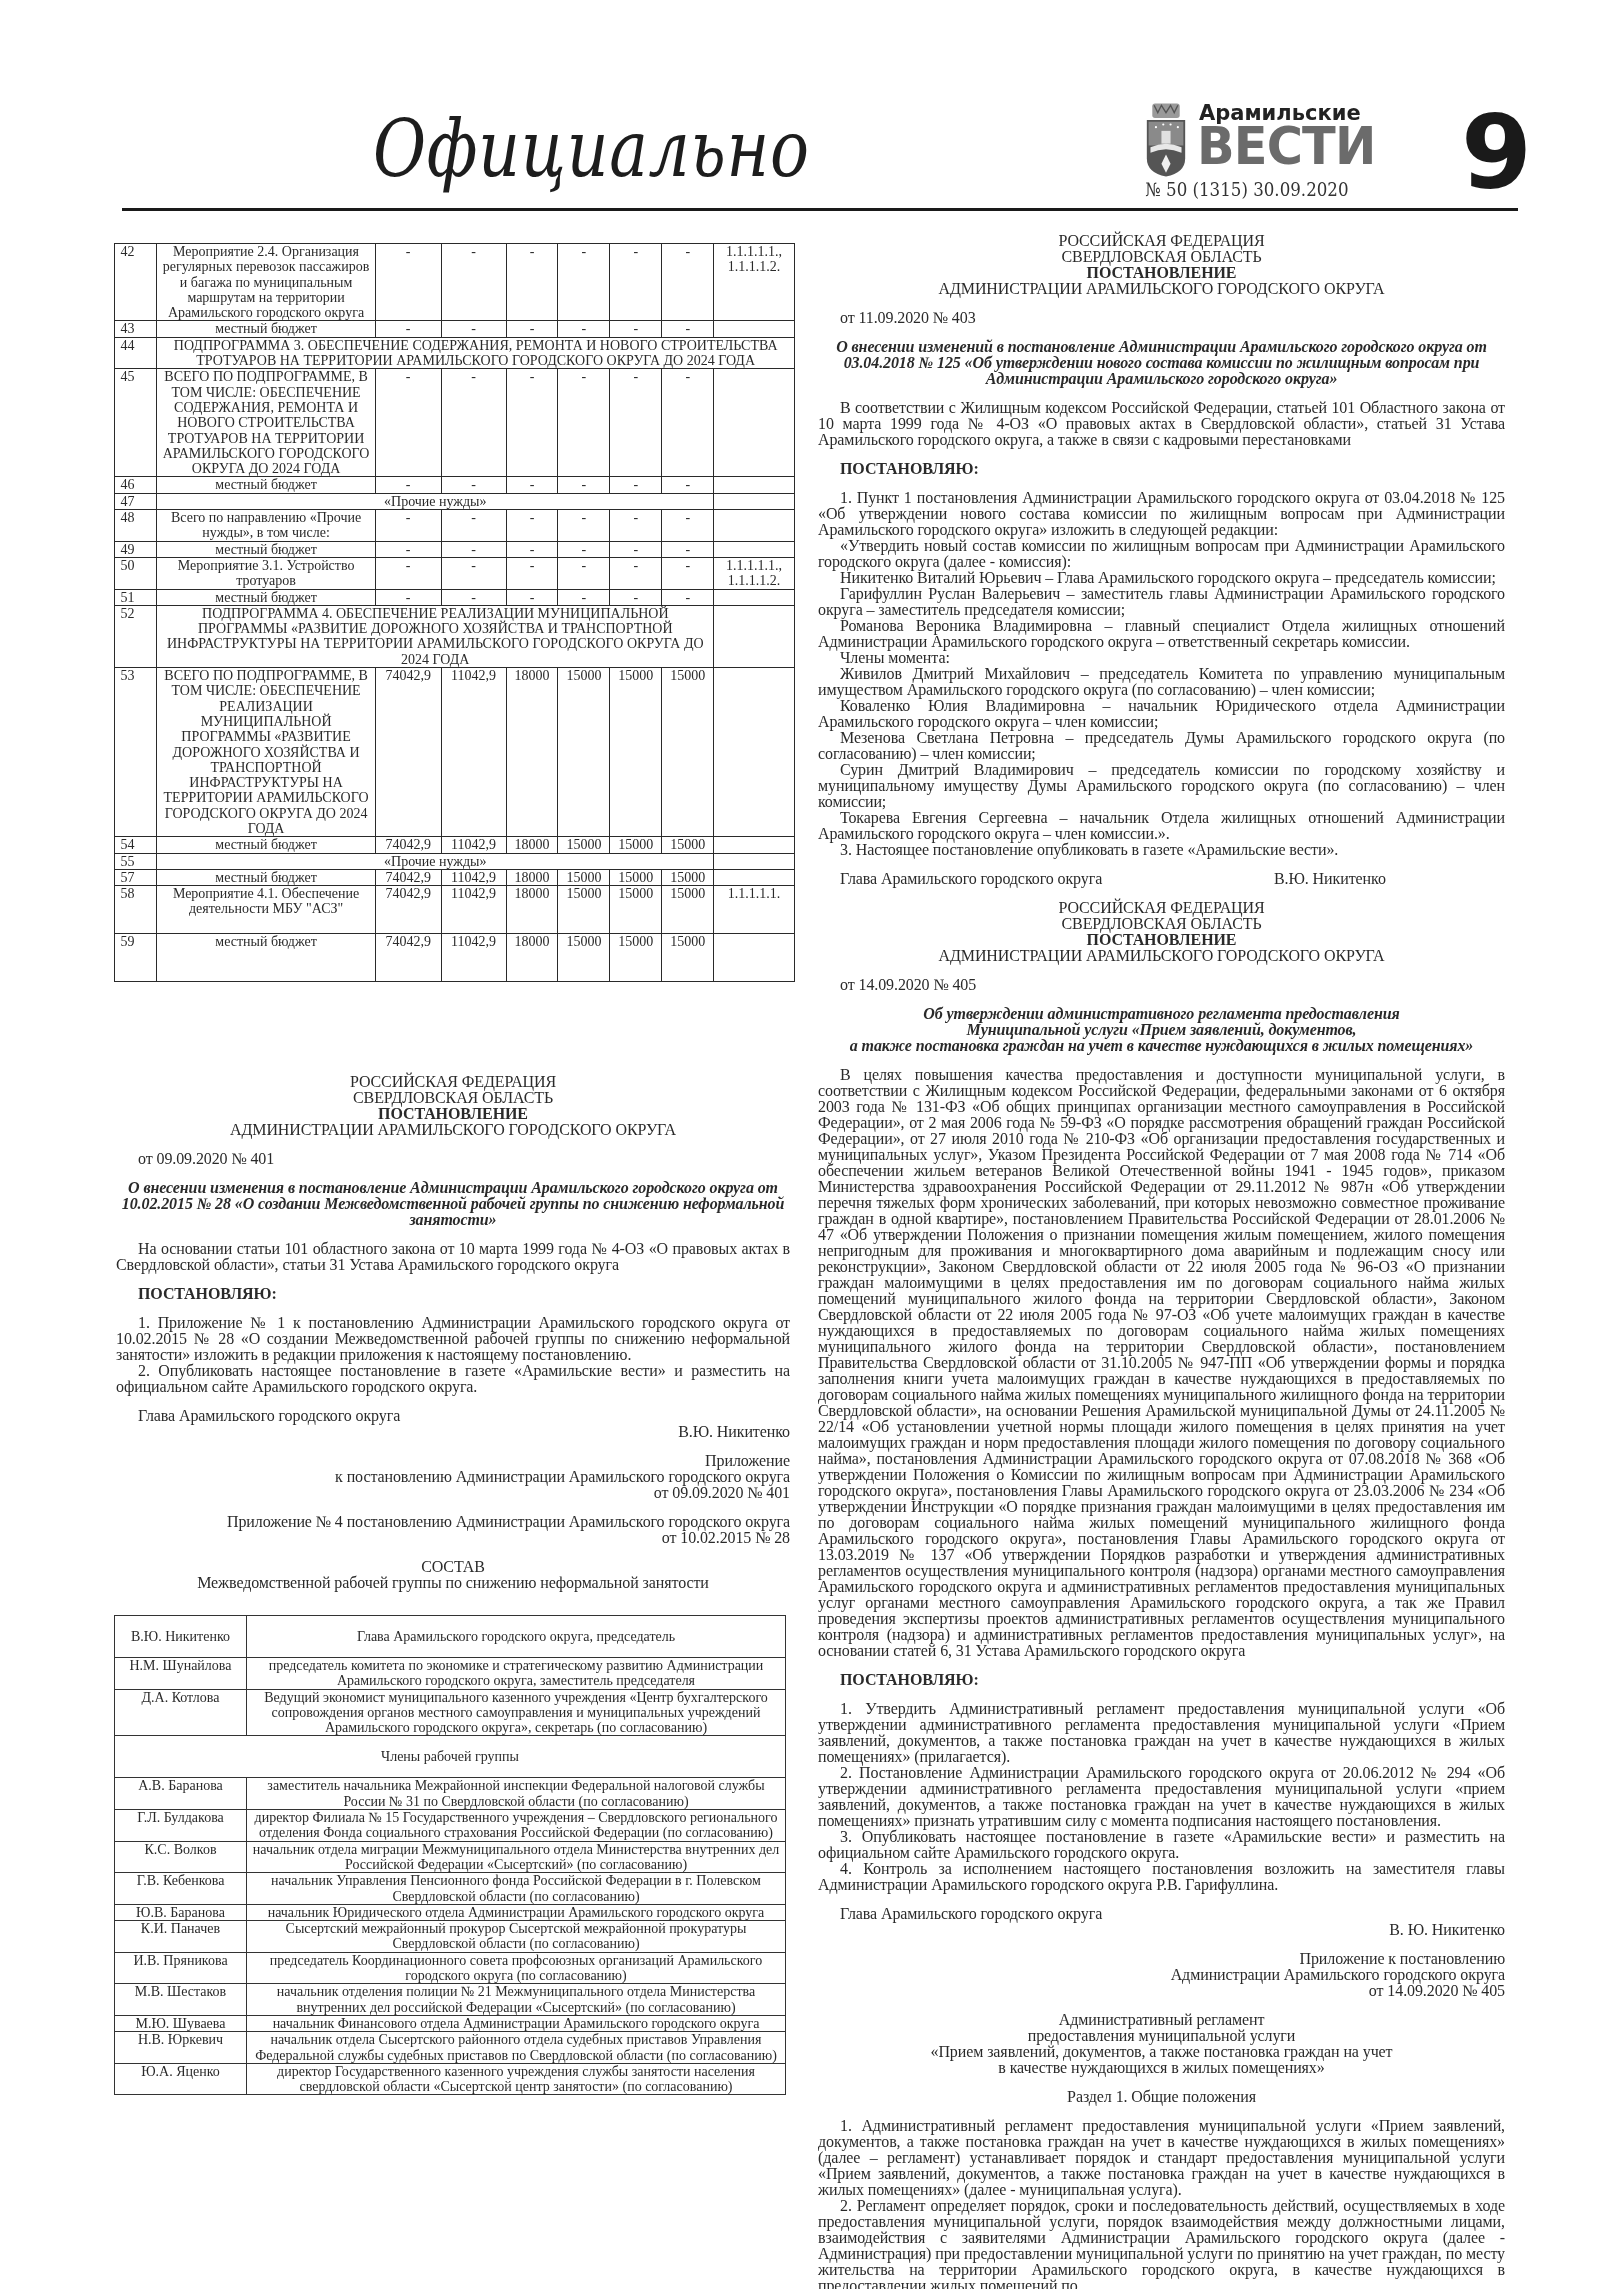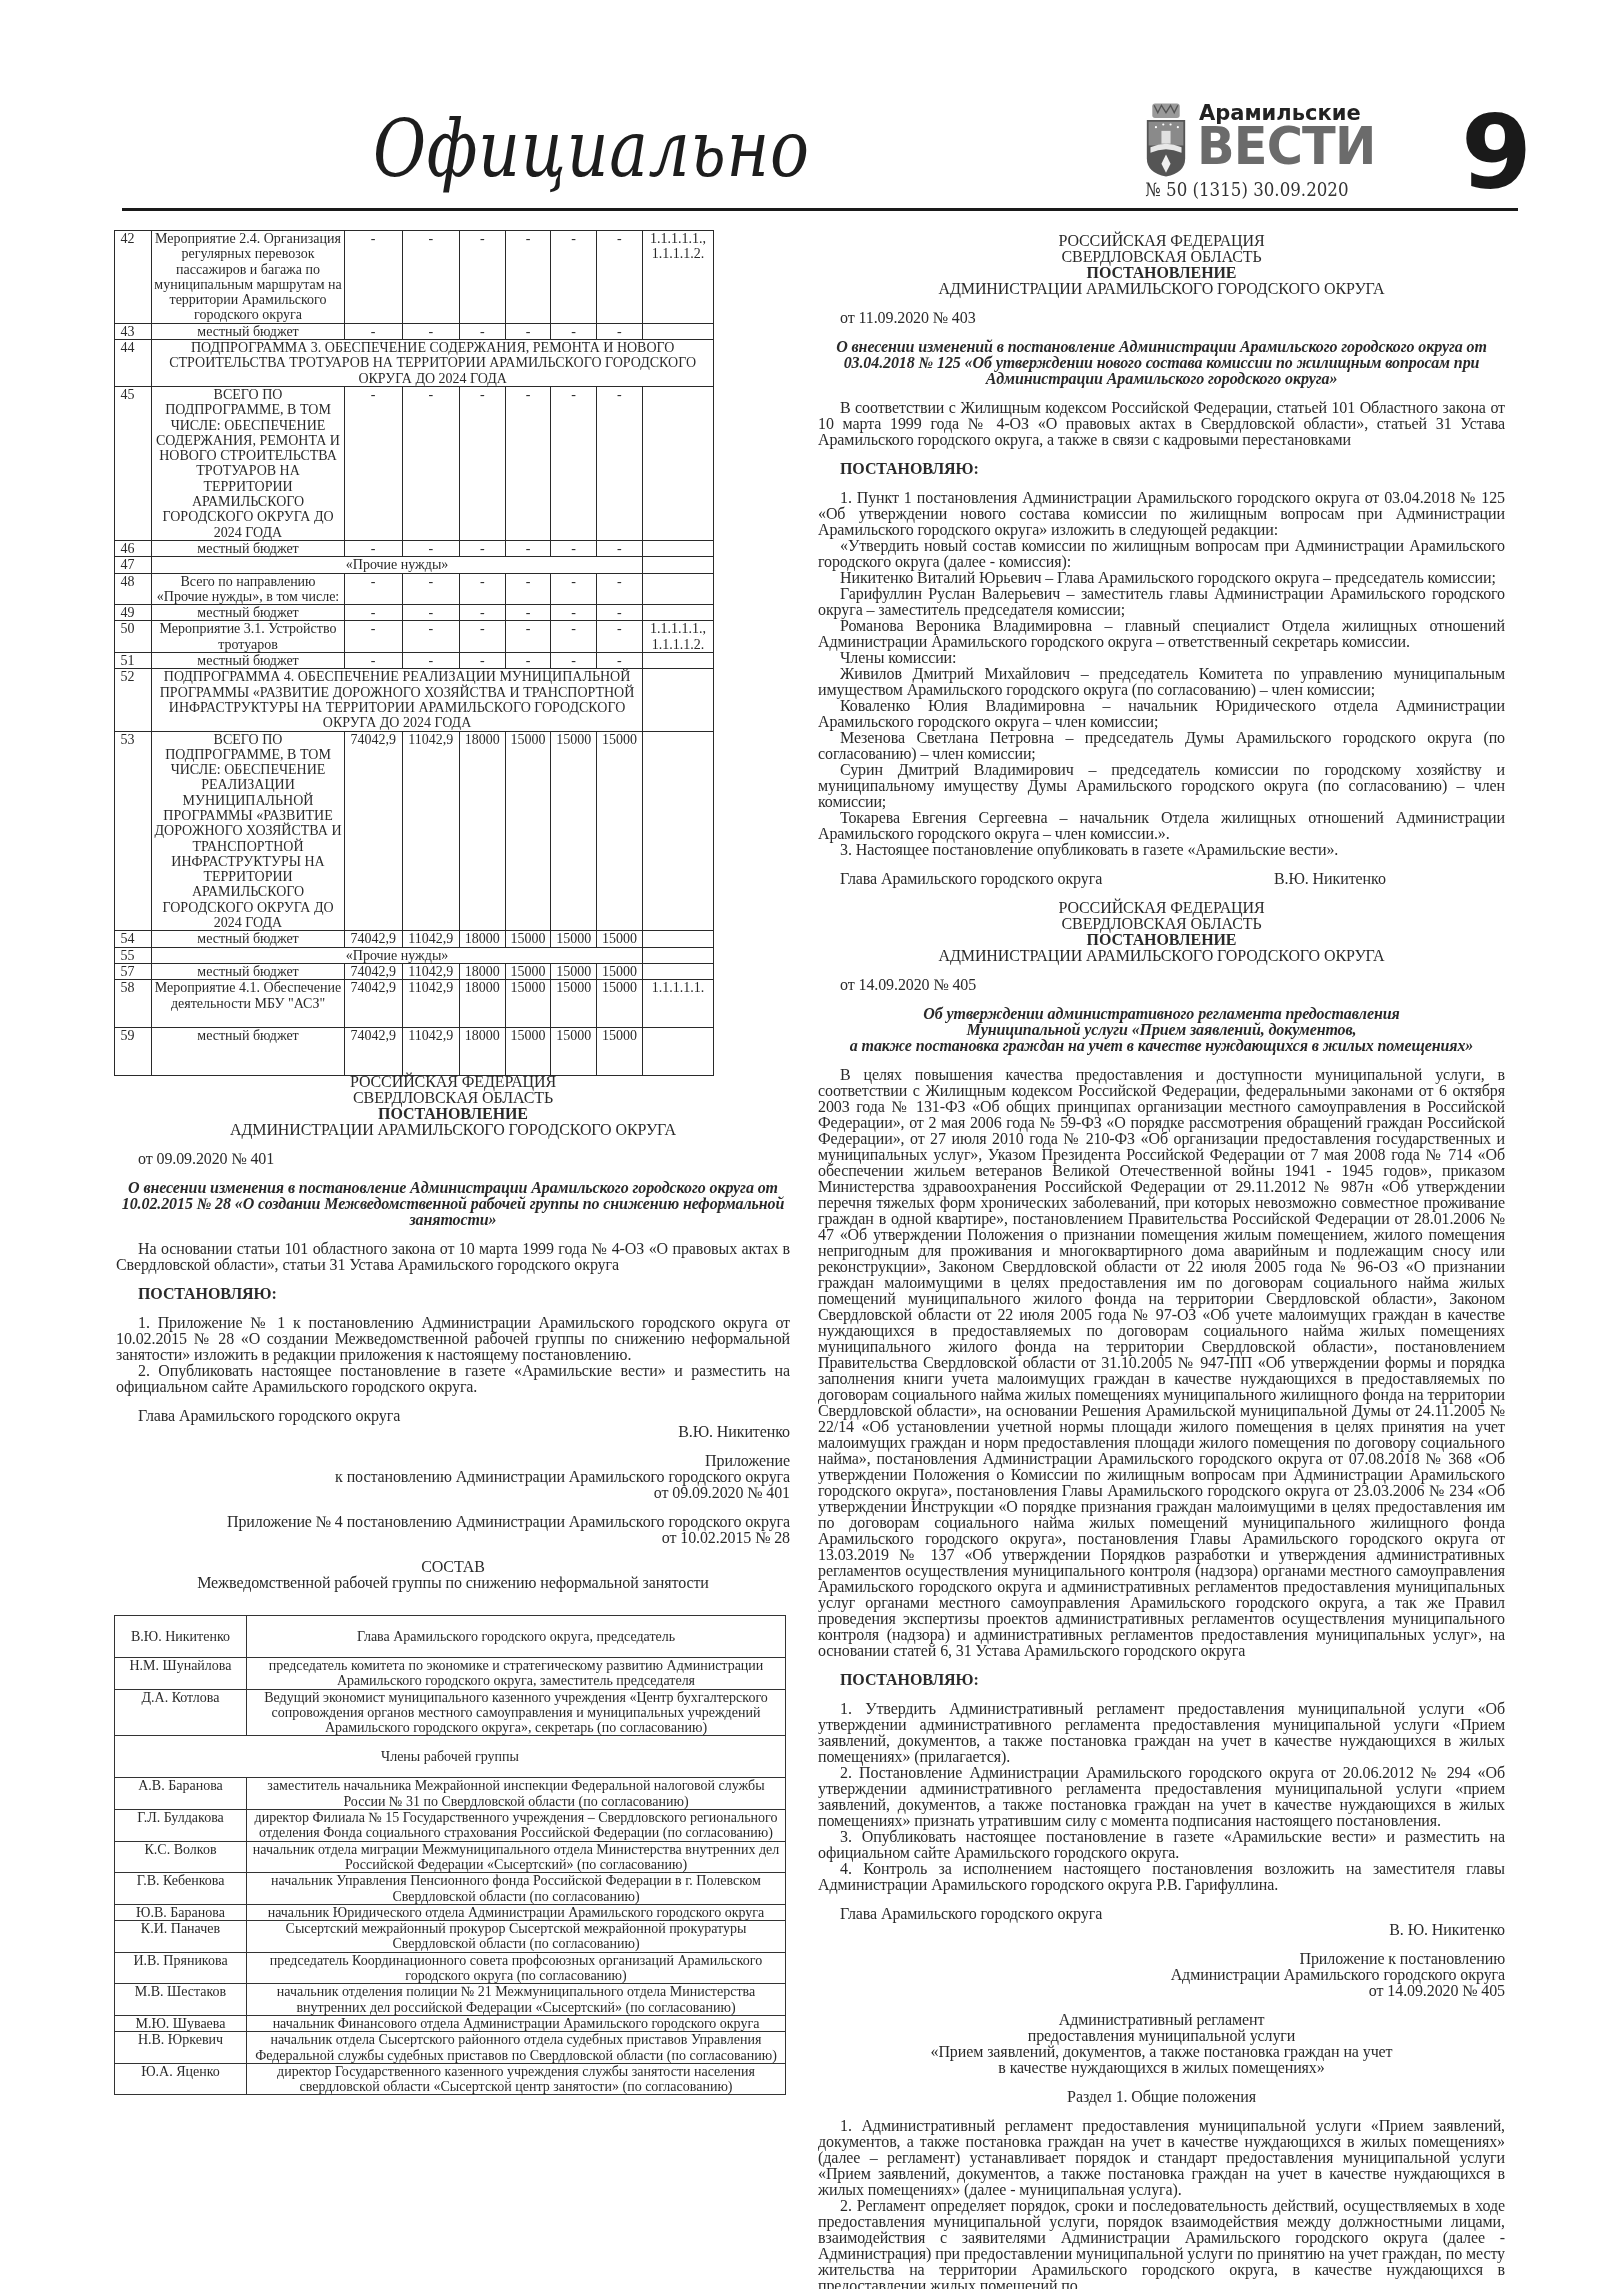--- a/index.html
+++ b/index.html
@@ -27,21 +27,21 @@
   .txt { font-size: 16px; line-height: 16px; text-align: justify; letter-spacing: -0.1px; }
   .c { text-align: center; }
   .r { text-align: right; }
   .b { font-weight: bold; }
   .bi { font-weight: bold; font-style: italic; }
   .ind { text-indent: 22px; }
   .gap { height: 13px; }
   p { margin: 0; }
 
   
-  table.prog { position: absolute; left: 114px; top: 230px; width: 600px; border-collapse: collapse; font-size: 14px; line-height: 15.3px; }
+  table.prog { position: absolute; left: 114px; top: 243px; width: 681px; border-collapse: collapse; font-size: 14px; line-height: 15.3px; }
   table.prog td { border: 1.8px solid #2a2a2a; vertical-align: top; padding: 0 1.8px; text-align: center; }
   table.prog td.n { width: 24px; text-align: left; padding-left: 5.5px; }
   table.prog td.d { width: 162px; }
   table.prog td.v1 { width: 45px; }
   table.prog td.v2 { width: 37px; }
   table.prog td.v3 { width: 27px; }
   table.prog td.v4 { width: 27px; }
   table.prog td.v5 { width: 29.5px; }
   table.prog td.v6 { width: 27px; }
   table.prog td.cd { width: 57px; }
@@ -353,21 +353,21 @@
   <p class="ind">В соответствии с Жилищным кодексом Российской Федерации, статьей 101 Областного закона от 10 марта 1999 года № 4-ОЗ «О правовых актах в Свердловской области», статьей 31 Устава Арамильского городского округа, а также в связи с кадровыми перестановками</p>
   <div class="gap"></div>
   <p class="ind b">ПОСТАНОВЛЯЮ:</p>
   <div class="gap"></div>
   <div id="p403">
       <p class="ind">1. Пункт 1 постановления Администрации Арамильского городского округа от 03.04.2018 № 125 «Об утверждении нового состава комиссии по жилищным вопросам при Администрации Арамильского городского округа» изложить в следующей редакции:</p>
       <p class="ind">«Утвердить новый состав комиссии по жилищным вопросам при Администрации Арамильского городского округа (далее - комиссия):</p>
       <p class="ind">Никитенко Виталий Юрьевич – Глава Арамильского городского округа – председатель комиссии;</p>
       <p class="ind">Гарифуллин Руслан Валерьевич – заместитель главы Администрации Арамильского городского округа – заместитель председателя комиссии;</p>
       <p class="ind">Романова Вероника Владимировна – главный специалист Отдела жилищных отношений Администрации Арамильского городского округа – ответственный секретарь комиссии.</p>
-      <p class="ind">Члены комиссии:</p>
+      <p class="ind">Члены момента:</p>
       <p class="ind">Живилов Дмитрий Михайлович – председатель Комитета по управлению муниципальным имуществом Арамильского городского округа (по согласованию) – член комиссии;</p>
       <p class="ind">Коваленко Юлия Владимировна – начальник Юридического отдела Администрации Арамильского городского округа – член комиссии;</p>
       <p class="ind">Мезенова Светлана Петровна – председатель Думы Арамильского городского округа (по согласованию) – член комиссии;</p>
       <p class="ind">Сурин Дмитрий Владимирович – председатель комиссии по городскому хозяйству и муниципальному имуществу Думы Арамильского городского округа (по согласованию) – член комиссии;</p>
       <p class="ind">Токарева Евгения Сергеевна – начальник Отдела жилищных отношений Администрации Арамильского городского округа – член комиссии.».</p>
       <p class="ind">3. Настоящее постановление опубликовать в газете «Арамильские вести».</p>
     </div>
   <div class="gap"></div>
   <p class="ind" style="position:relative;">
     <span>Глава Арамильского городского округа</span>

